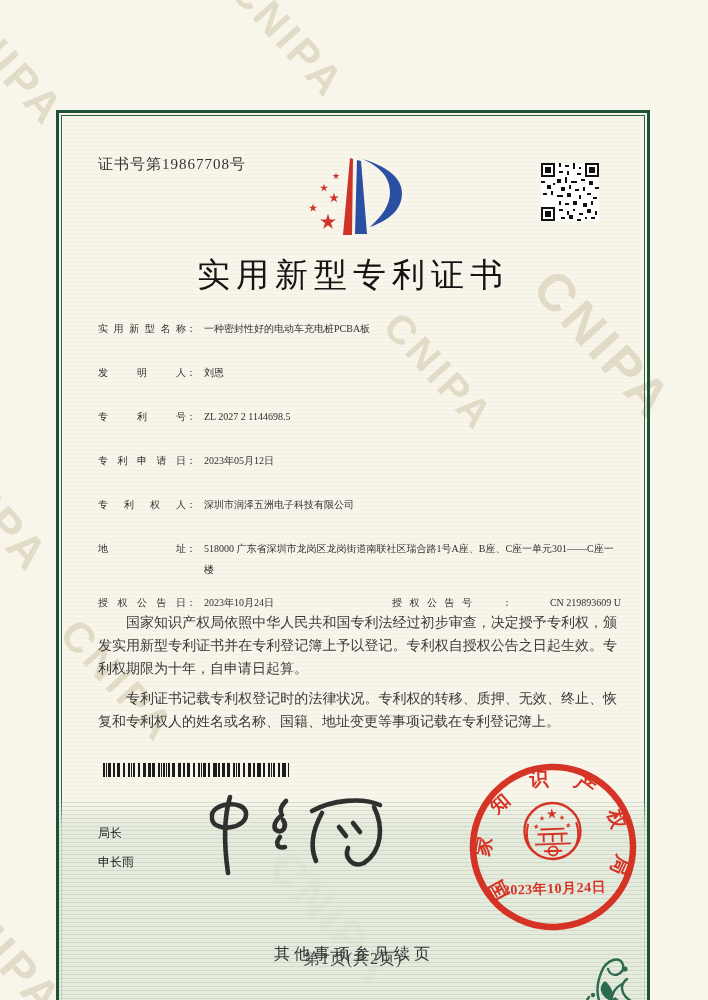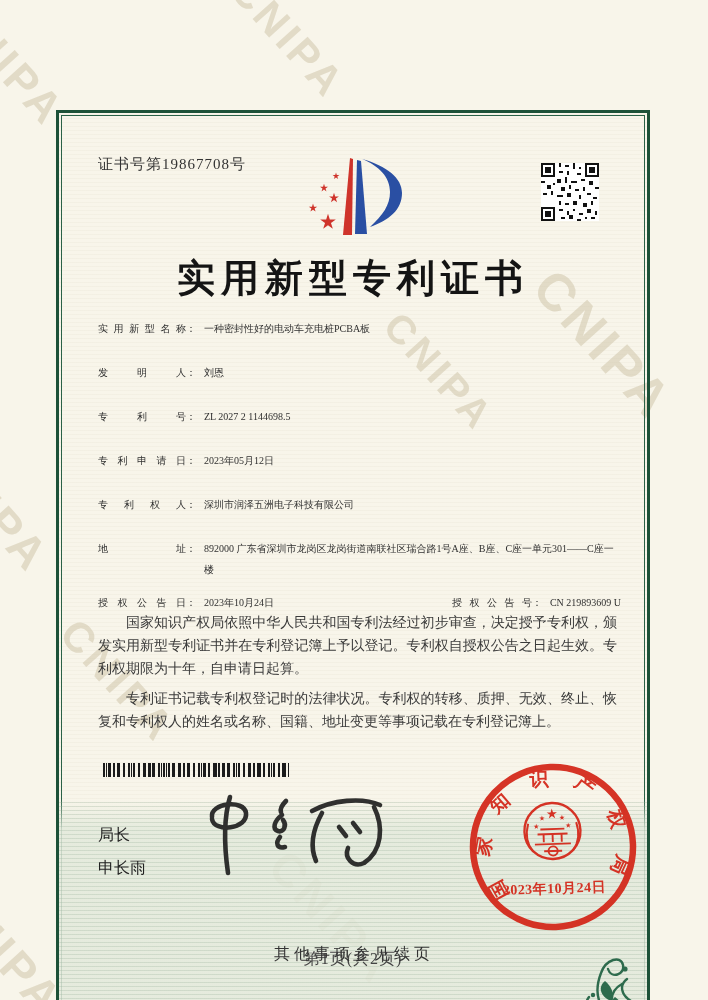--- a/index.html
+++ b/index.html
@@ -32,50 +32,50 @@
       linear-gradient(180deg, rgba(226,233,219,0) 0, rgba(226,233,219,0.85) 30px, rgba(226,233,219,0.85) 100%);
   }
 
   .cert-no { position:absolute; left:39px; top:42px; font-size:15px; color:#333; letter-spacing:1px; }
 
   .logo { position:absolute; left:240px; top:34px; }
   .qr { position:absolute; left:482px; top:50px; width:58px; height:58px; }
 
   .title {
     position:absolute; left:0; right:0; top:140px; text-align:center;
-    font-size:38px; font-weight:bold; color:#141414; letter-spacing:6px;
+    font-size:33px; font-weight:normal; color:#141414; letter-spacing:6px;
   }
 
   
   .fields { position:absolute; left:39px; right:26px; top:205px; font-size:10px; color:#303030; }
   .row { display:flex; align-items:flex-start; margin-bottom:23px; line-height:21px; }
   .lbl { display:inline-block; width:88px; text-align:justify; text-align-last:justify; flex:0 0 88px; }
   .colon { flex:0 0 auto; margin-right:8px; }
   .val { flex:1 1 auto; }
   .row-addr { margin-bottom:12px; }
   .grant-row { display:flex; line-height:21px;justify-content:space-between; }
   .grant-pair { display:flex; }
   .grant-pair .lbl { width:88px; flex:0 0 88px; }
-  .grant-pair.second { margin-left:36px; }
+  .grant-pair.second { margin-left:36px;gap:30px; }
   .grant-pair.second .lbl { width:80px; flex:0 0 80px; }
 
   
   .paras { position:absolute; left:39px; right:30px; top:498px; font-size:14px; line-height:23px; color:#3a3a3a; text-align:justify; }
   .paras p { text-indent:2em; }
   .paras p + p { margin-top:7px; }
 
   .barcode {
     position:absolute; left:44px; top:650px; width:186px; height:14px;
     background-image:
       repeating-linear-gradient(90deg,#1c1c1c 0 2px,transparent 2px 5px),
       repeating-linear-gradient(90deg,#1c1c1c 0 1px,transparent 1px 7px),
       repeating-linear-gradient(90deg,transparent 0 3px,#1c1c1c 3px 4px,transparent 4px 11px);
   }
 
-  .director { position:absolute; left:39px; top:712px; font-family:"Liberation Sans","DejaVu Sans",sans-serif; font-size:16px; color:#222; }
+  .director { position:absolute; left:39px; top:712px; font-family:"Liberation Sans","DejaVu Sans",sans-serif; font-size:12px; color:#222; }
   .director div { margin-bottom:12px; }
   .signature { position:absolute; left:135px; top:672px; }
 
   .seal { position:absolute; left:406px; top:646px; opacity:0.94; }
 
   .page-num { position:absolute; left:0; right:0; top:836px; text-align:center; font-size:16px; color:#444; letter-spacing:1px; }
 
   .flourish { position:absolute; right:4px; bottom:-10px; }
   .curl { position:absolute; right:116px; bottom:-5px; }
 
@@ -209,21 +209,21 @@
           <span class="val">2023年05月12日</span>
       </div>
       <div class="row">
         <span class="lbl">专利权人</span>
           <span class="colon">：</span>
           <span class="val">深圳市润泽五洲电子科技有限公司</span>
       </div>
       <div class="row row-addr">
         <span class="lbl">地址</span>
           <span class="colon">：</span>
-          <span class="val">892000 广东省深圳市龙岗区龙岗街道南联社区瑞合路1号A座、B座、C座一单元301——C座一楼</span>
+          <span class="val">518000 广东省深圳市龙岗区龙岗街道南联社区瑞合路1号A座、B座、C座一单元301——C座一楼</span>
       </div>
       <div class="grant-row">
         <span class="grant-pair">
           <span class="lbl">授权公告日</span>
             <span class="colon">：</span>
             <span>2023年10月24日</span>
         </span>
         <span class="grant-pair second">
           <span class="lbl">授权公告号</span>
             <span class="colon">：</span>

